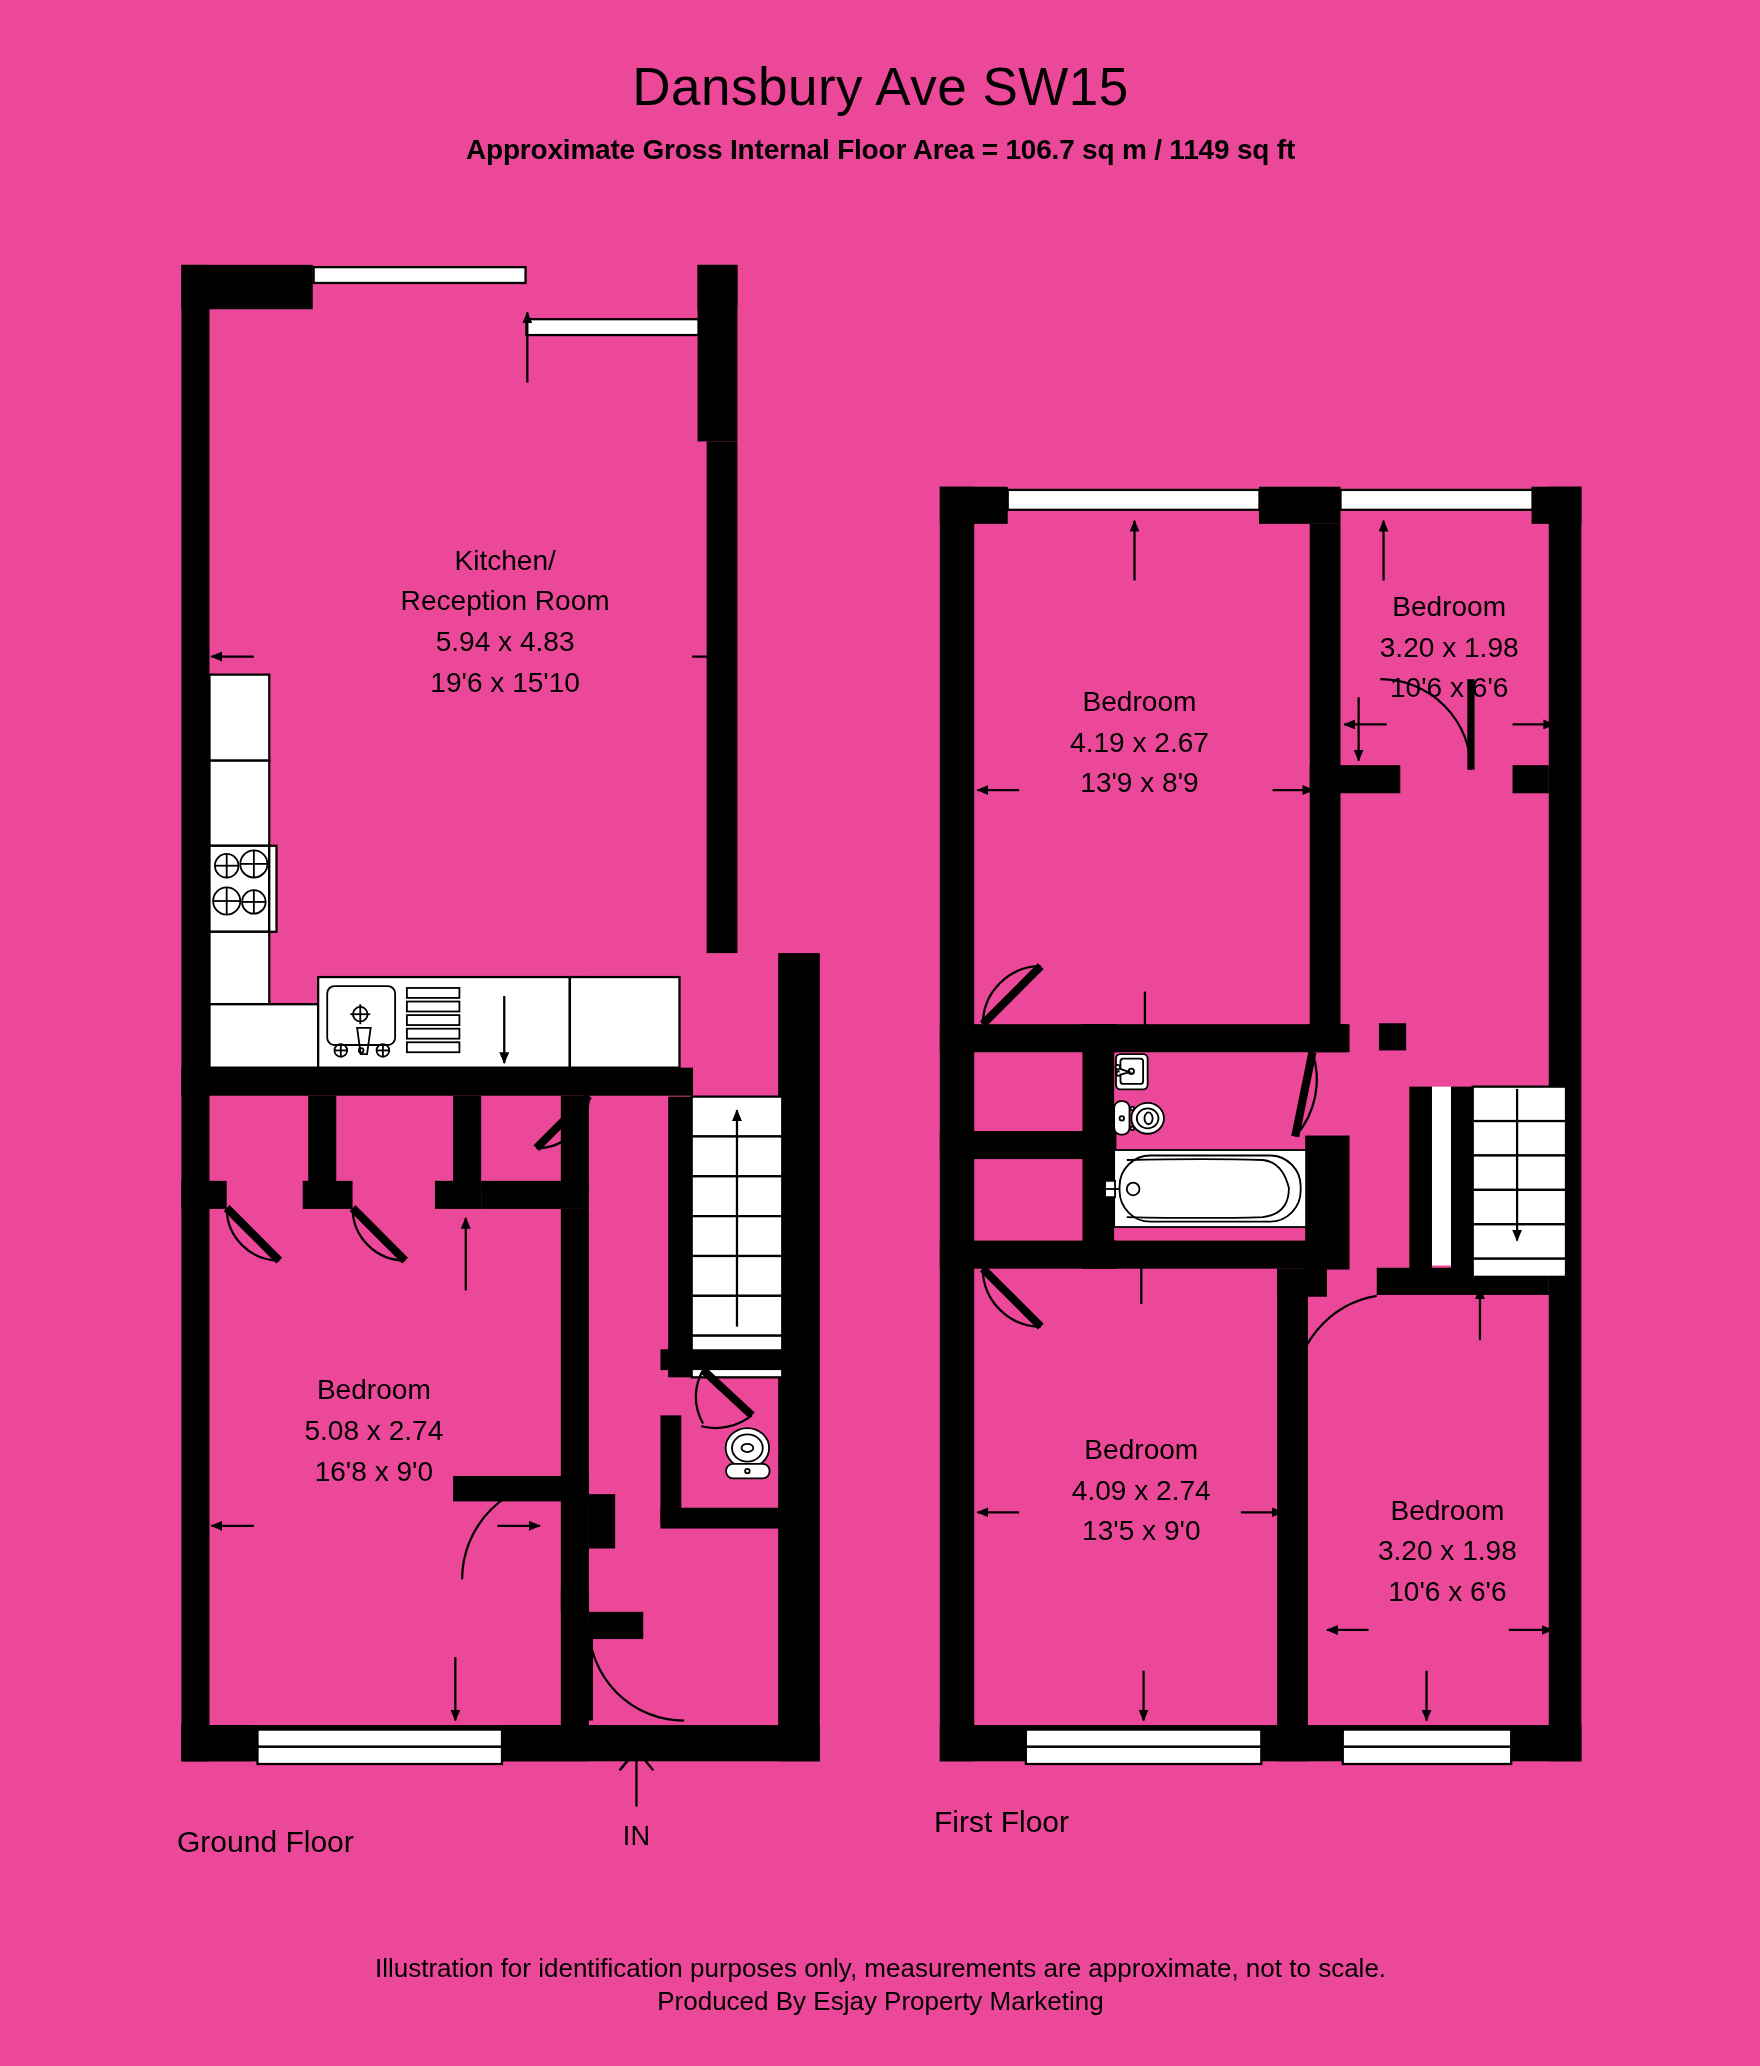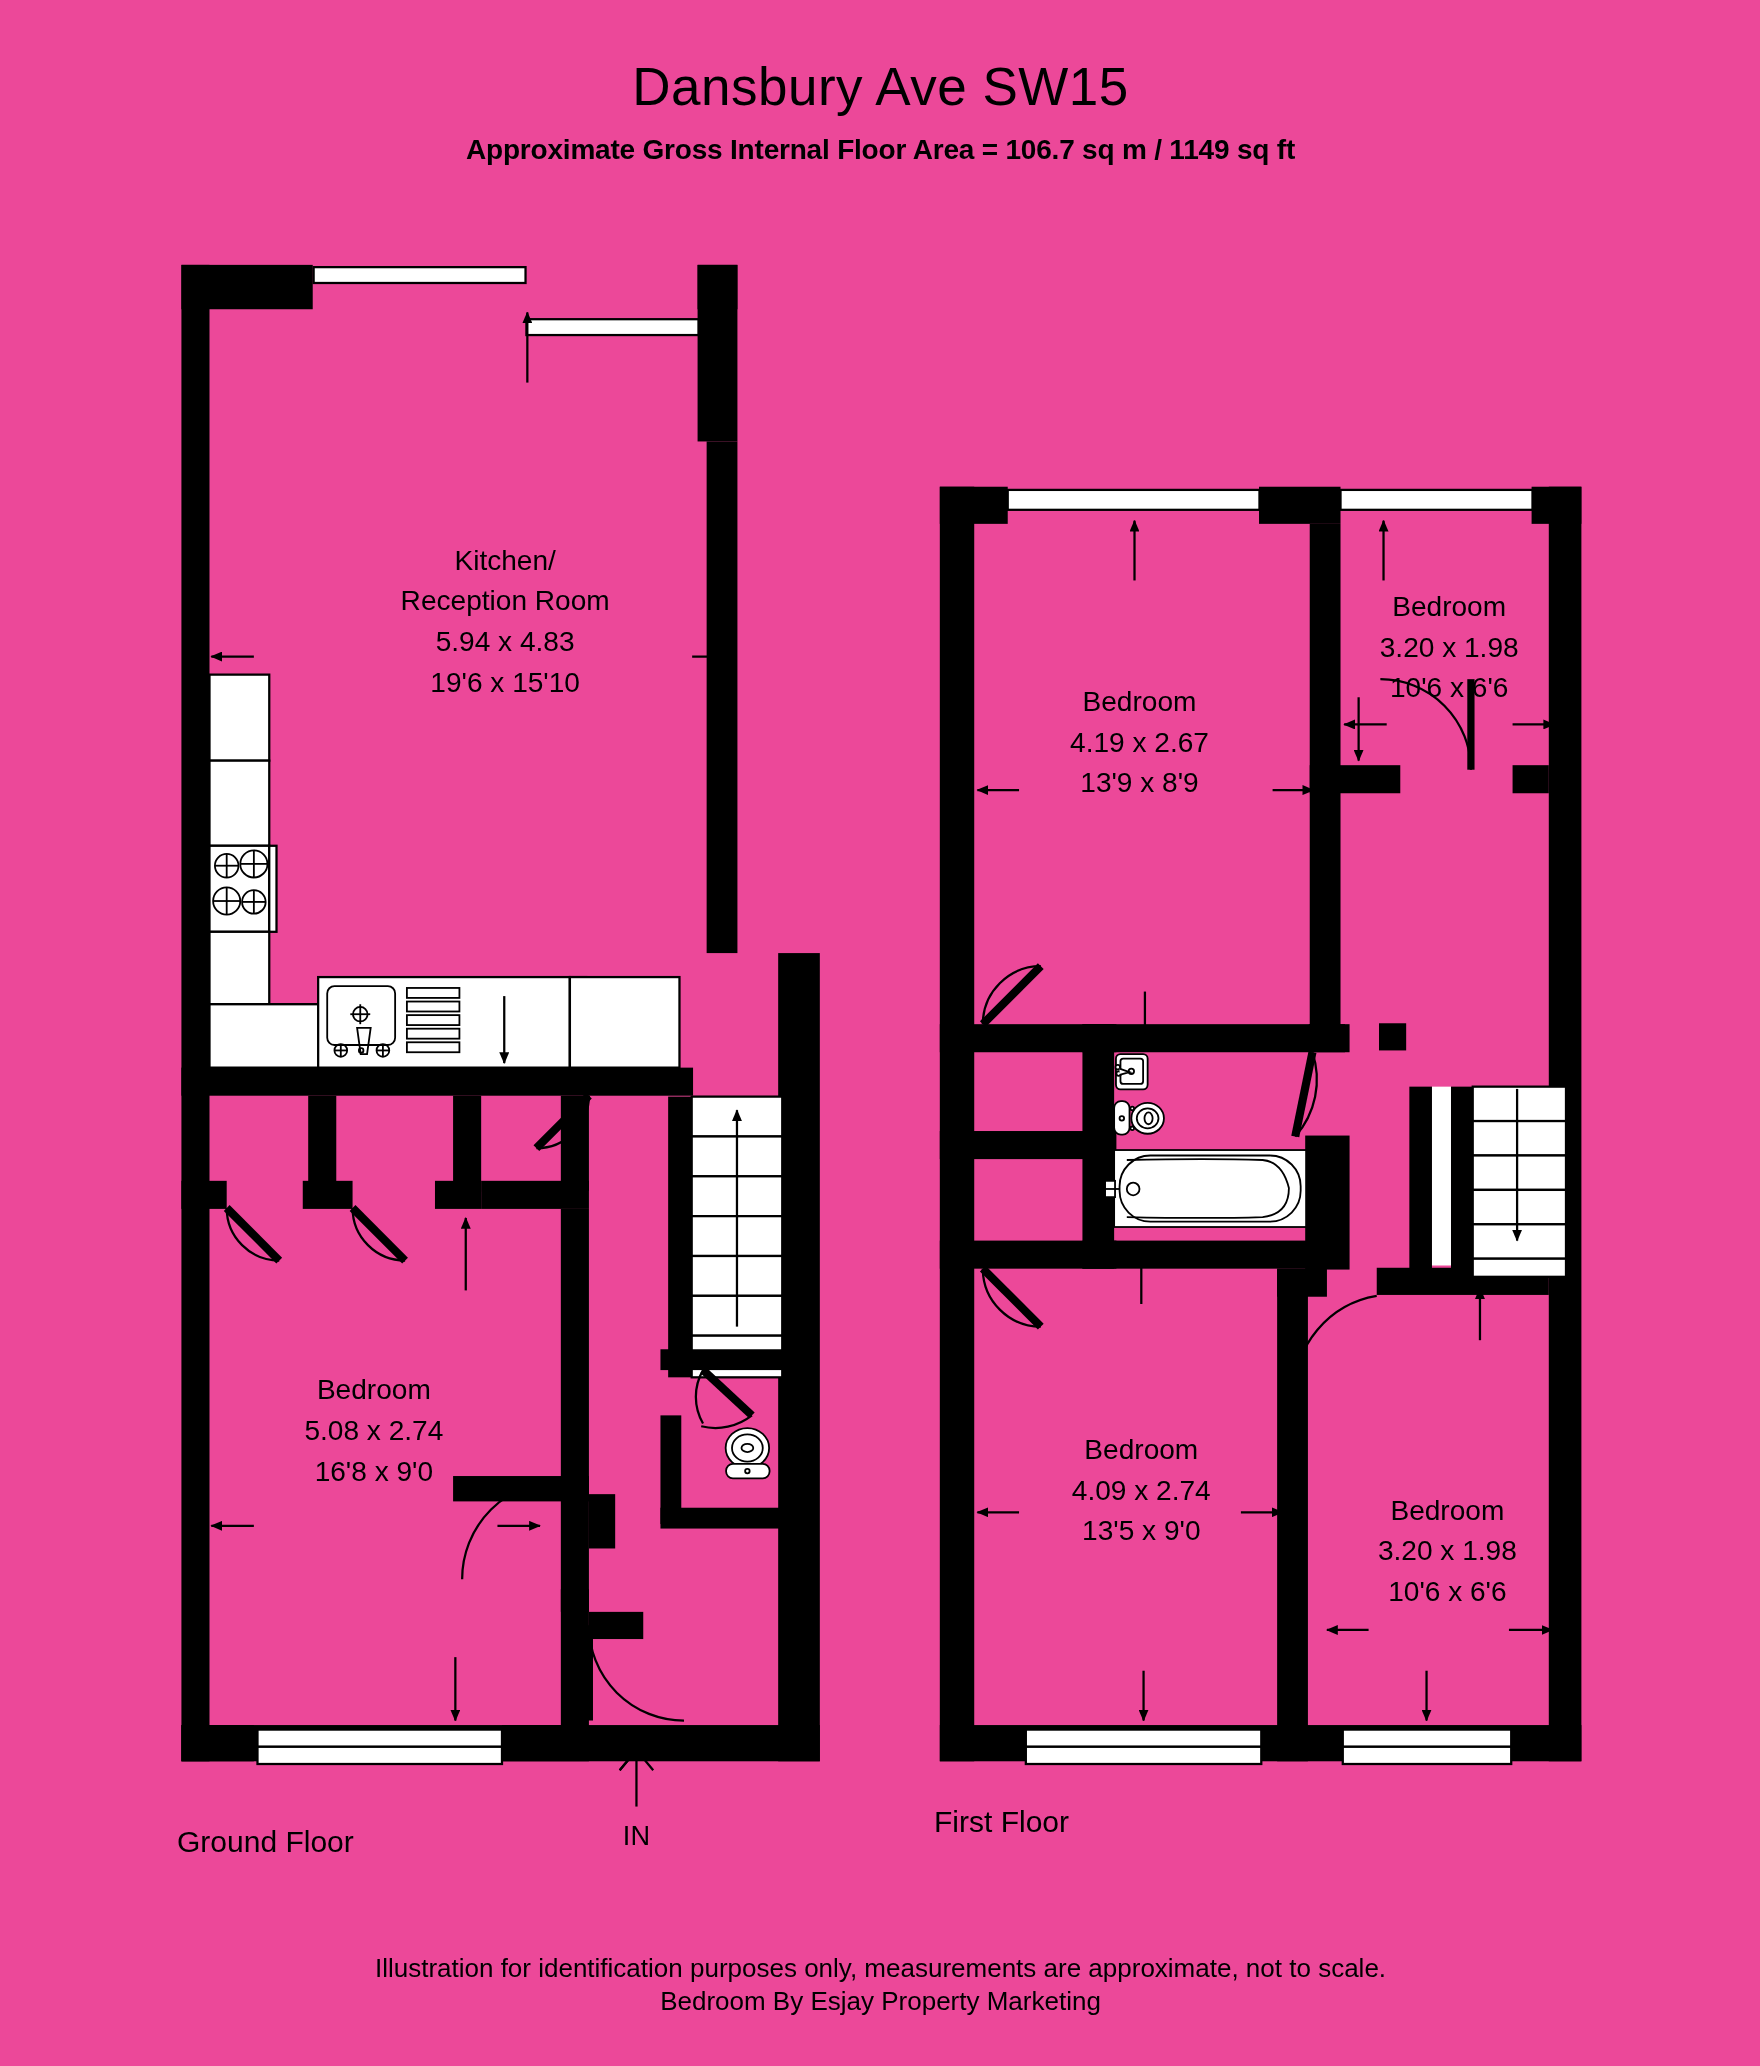--- a/index.html
+++ b/index.html
@@ -465,17 +465,17 @@
       </g>
     </g>
   </svg>
   </div>
 
   <div class="floor-caption" id="caption-ground">Ground Floor</div>
   <div class="floor-caption" id="caption-first">First Floor</div>
 
   <div class="footer">
     <div>Illustration for identification purposes only, measurements are approximate, not to scale.</div>
-    <div>Bedroom By Esjay Property Marketing</div>
+    <div>Produced By Esjay Property Marketing</div>
   </div>
 
 </div>
 
 
 </body></html>

